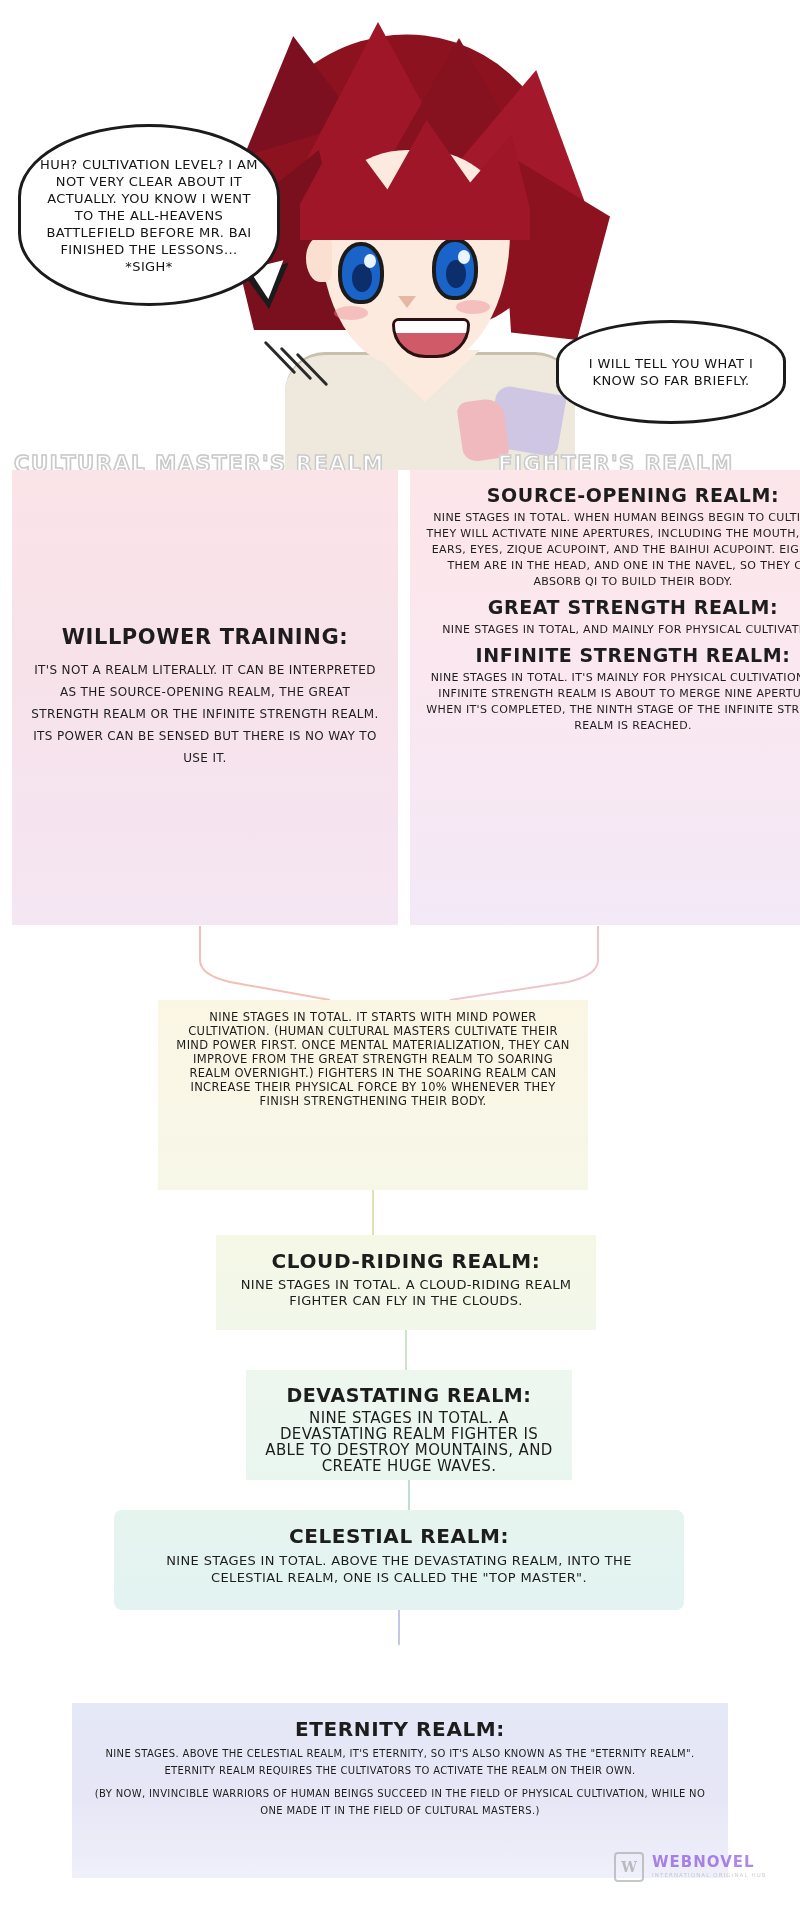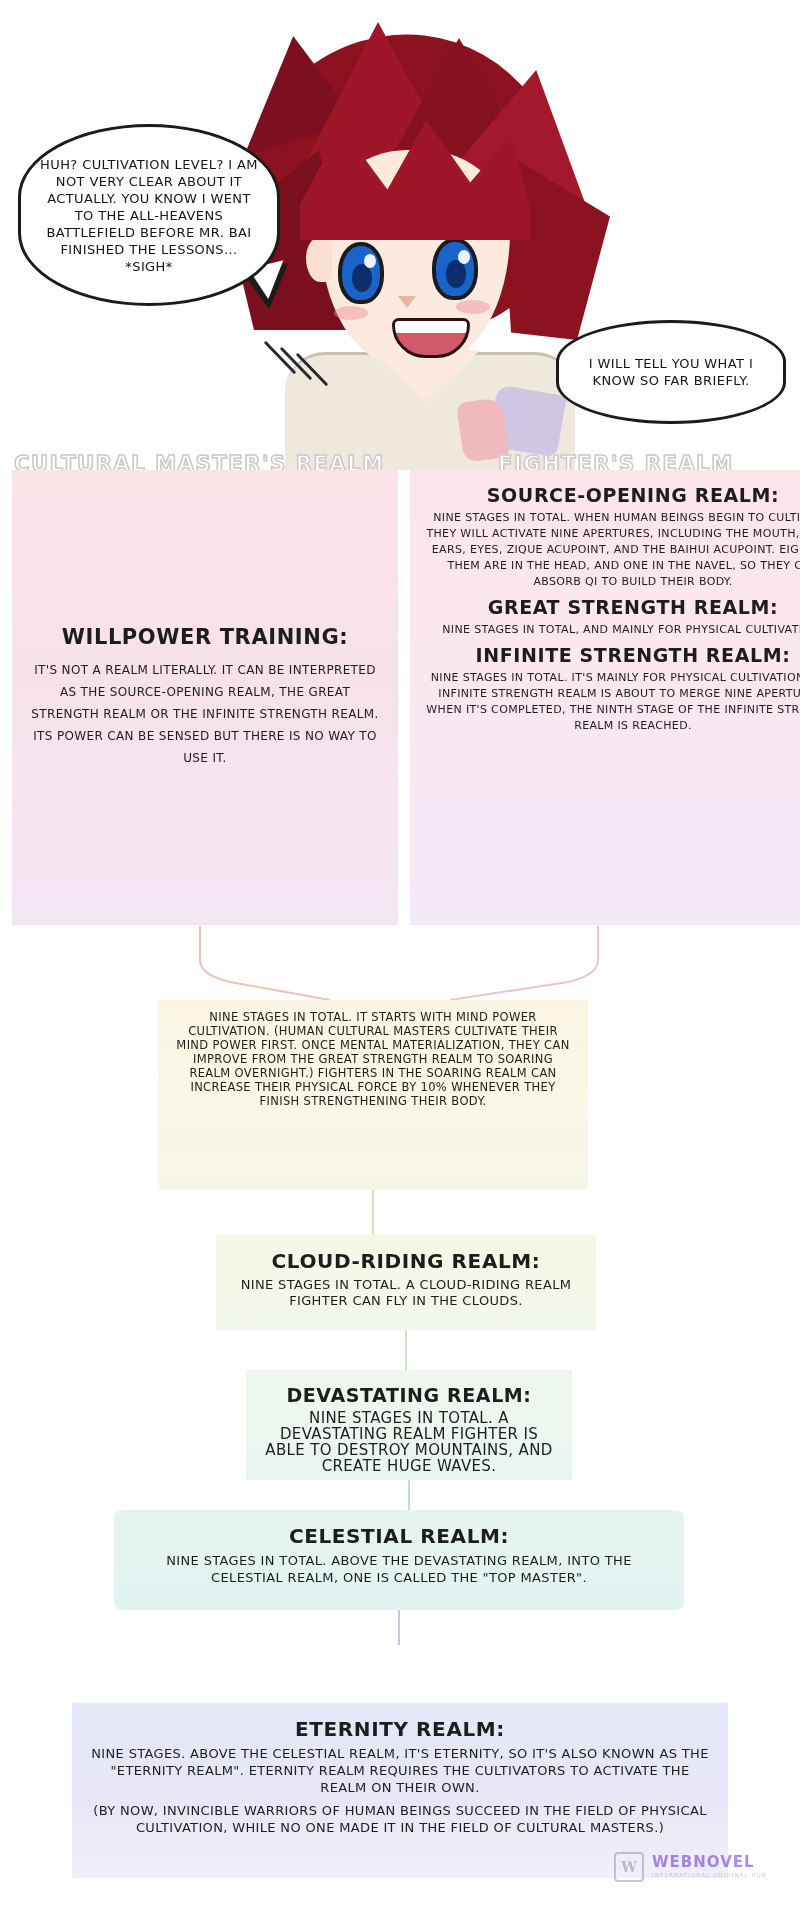--- a/index.html
+++ b/index.html
@@ -286,21 +286,21 @@
     border-radius: 8px;
   }
   .p-celestial h3 { font-size: 20px; }
   .p-celestial p { font-size: 13px; line-height: 17px; }
 
   .p-eternity {
     left: 72px; top: 1703px; width: 656px; height: 175px;
     background: linear-gradient(180deg, #e4e8f7 0%, #e7e6f6 55%, #eff0fa 100%);
   }
   .p-eternity h3 { font-size: 20px; }
-  .p-eternity p { font-size: 13px; line-height: 17px; }
+  .p-eternity p { font-size: 10px; line-height: 17px; }
   .conn-svg { position: absolute; left: 0; top: 0; width: 800px; height: 1915px; pointer-events: none; }
 
   
   .footer {
     position: absolute;
     left: 614px; top: 1852px;
     display: flex; align-items: center; gap: 8px;
     opacity: .55;
   }
   .logo-mark {

